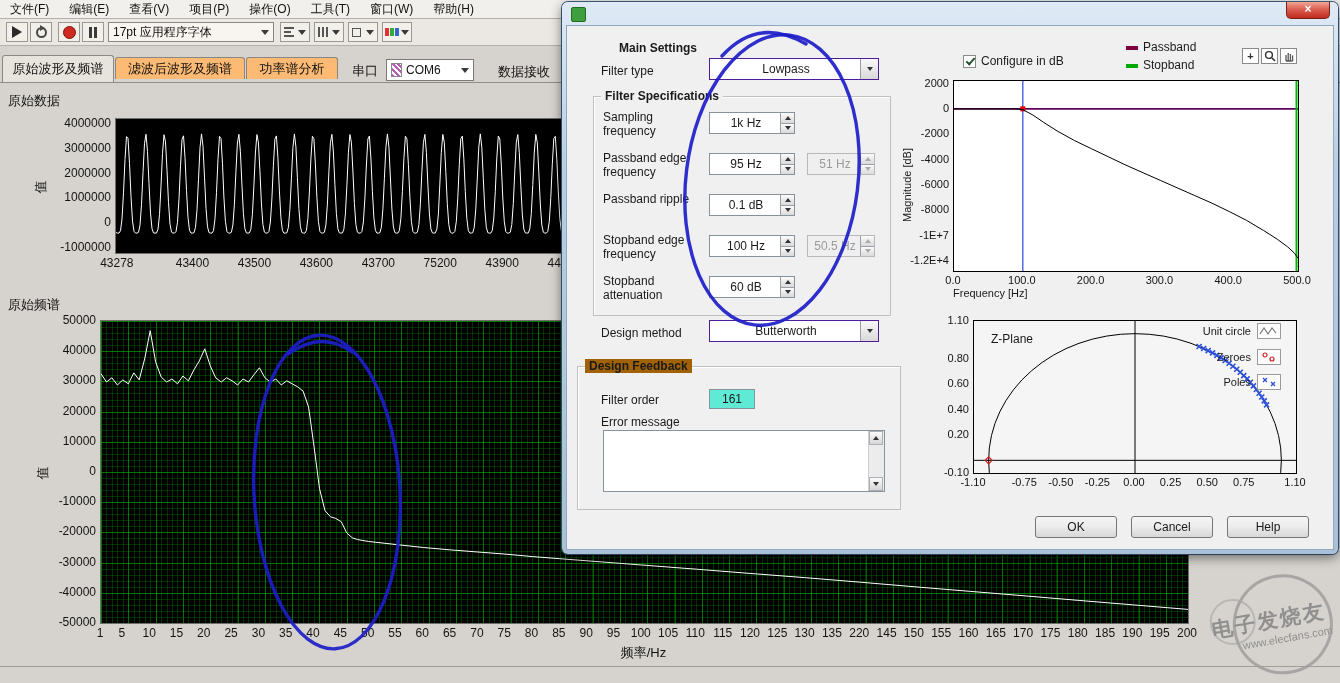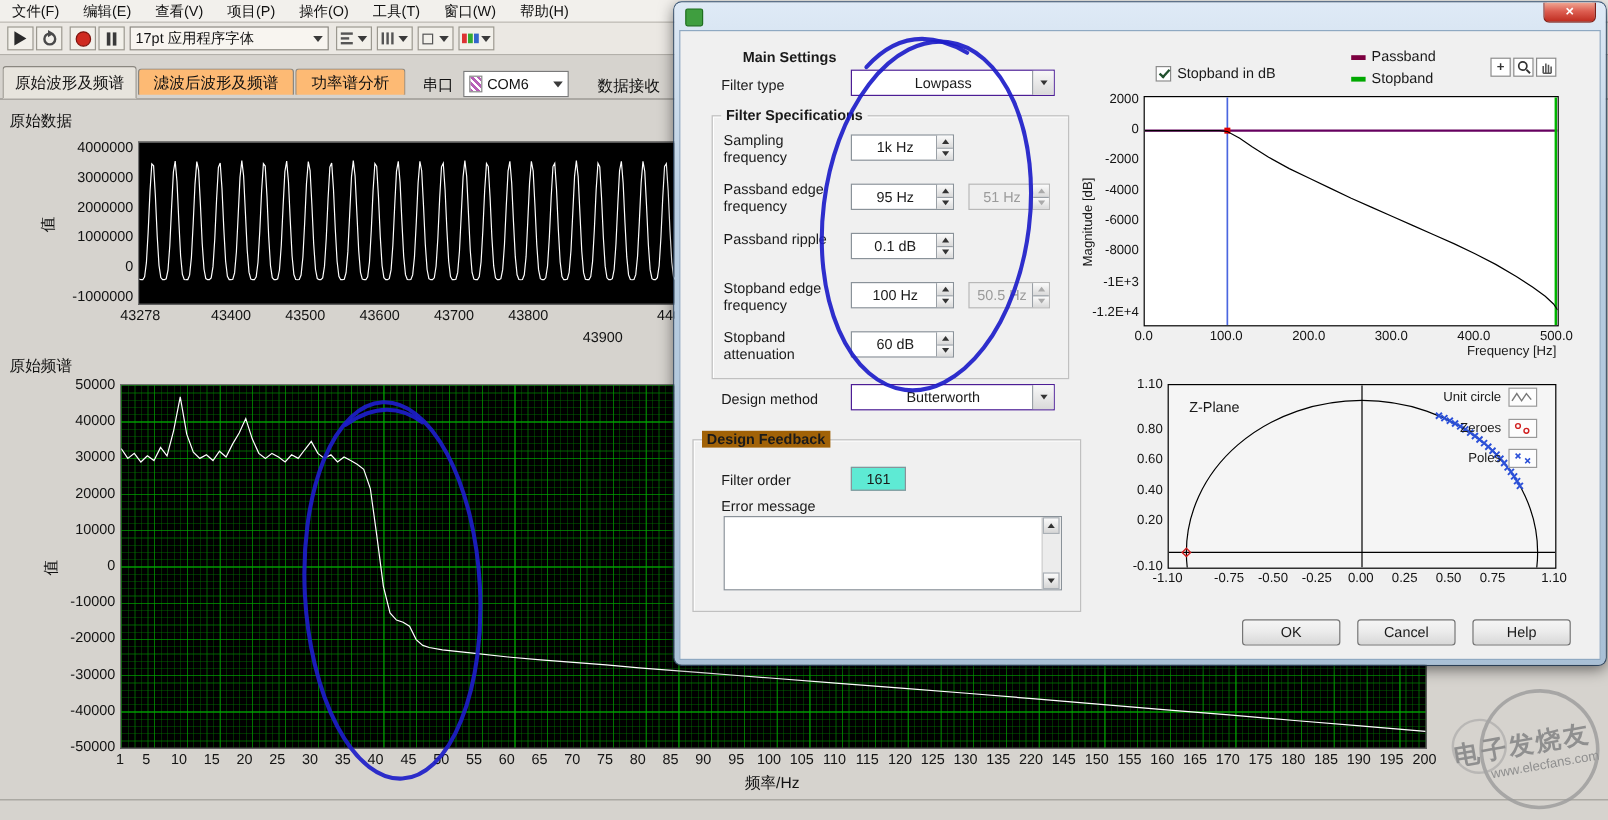--- a/index.html
+++ b/index.html
@@ -118,21 +118,21 @@
   #lbl-mag{left:414px;top:28px;}
   .chip{position:absolute;width:12px;height:4px;}
   #chip-pass{left:559px;top:20px;background:#7c0040;}
   #chip-stop{left:559px;top:38px;background:#00a800;}
   #lbl-pass{left:576px;top:14px;} #lbl-stop{left:576px;top:32px;}
   .pal{position:absolute;width:17px;height:16px;background:#fff;border:1px solid #8a8a8a;box-sizing:border-box;
        display:flex;align-items:center;justify-content:center;font-size:11px;font-weight:bold;color:#333;cursor:pointer;}
   #pal-cross{left:675px;top:22px;} #pal-zoom{left:694px;top:22px;} #pal-hand{left:713px;top:22px;}
   #mag-plot{position:absolute;left:386px;top:54px;width:344px;height:190px;background:#fff;border:1px solid #000;box-sizing:content-box;}
   #mag-ylabel{position:absolute;left:334px;top:196px;font-size:11px;transform:rotate(-90deg);transform-origin:0 0;white-space:nowrap;}
-  #mag-xlabel{position:absolute;left:386px;top:261px;width:344px;text-align:right;font-size:11px;}
+  #mag-xlabel{position:absolute;left:386px;top:261px;width:344px;text-align:left;font-size:11px;}
   #z-plot{position:absolute;left:406px;top:294px;width:322px;height:152px;background:#f5f5f5;border:1px solid #000;}
   #z-title{left:424px;top:306px;}
   .zlbl{position:absolute;left:558px;width:126px;text-align:right;font-size:11px;z-index:3;}
   #lbl-zunit{top:299px;} #lbl-zzero{top:325px;} #lbl-zpole{top:350px;}
   .zlg{position:absolute;left:690px;width:24px;height:16px;background:#fdfdfd;border:1px solid #9a9a9a;box-sizing:border-box;z-index:3;cursor:pointer;}
   #icon-zunit{top:297px;} #icon-zzero{top:323px;} #icon-zpole{top:348px;}
   .btn{position:absolute;top:490px;width:82px;height:22px;border:1px solid #757575;border-radius:3px;
        background:linear-gradient(#f5f5f5,#ececec 45%,#d8d8d8);font-size:12px;text-align:center;line-height:20px;cursor:pointer;box-sizing:border-box;}
   #btn-ok{left:468px;} #btn-cancel{left:564px;} #btn-help{left:660px;}
   
@@ -242,22 +242,22 @@
       </svg>
     </div>
   <div id="spec-xlabel">频率/Hz</div>
 
   <div id="win-bottom"></div>
 <span class="tick xtick" style="left: 116.859px; top: 256px;">43278</span>
     <span class="tick xtick" style="left: 192.45px; top: 256px;">43400</span>
     <span class="tick xtick" style="left: 254.409px; top: 256px;">43500</span>
     <span class="tick xtick" style="left: 316.369px; top: 256px;">43600</span>
     <span class="tick xtick" style="left: 378.329px; top: 256px;">43700</span>
-    <span class="tick xtick" style="left: 440.288px; top: 256px;">43800</span>
-    <span class="tick xtick" style="left: 502.248px; top: 274px;">43900</span>
+    <span class="tick xtick" style="left: 440.288px; top: 256px;">75200</span>
+    <span class="tick xtick" style="left: 502.248px; top: 256px;">43900</span>
     <span class="tick xtick" style="left: 564.207px; top: 256px;">44000</span>
     <span class="tick ytick" style="left: 39px; top: 122.963px;">4000000</span>
     <span class="tick ytick" style="left: 39px; top: 147.778px;">3000000</span>
     <span class="tick ytick" style="left: 39px; top: 172.593px;">2000000</span>
     <span class="tick ytick" style="left: 39px; top: 197.407px;">1000000</span>
     <span class="tick ytick" style="left: 39px; top: 222.222px;">0</span>
     <span class="tick ytick" style="left: 39px; top: 247.037px;">-1000000</span>
     <span class="tick xtick" style="left: 100px; top: 626px;">1</span>
     <span class="tick xtick" style="left: 121.849px; top: 626px;">5</span>
     <span class="tick xtick" style="left: 149.161px; top: 626px;">10</span>
@@ -435,21 +435,21 @@
         <span class="sb-btn up">
             <span class="tri-up"></span>
           </span>
         <span class="sb-btn down">
             <span class="tri-down"></span>
           </span>
       </span>
     </div>
 
     <div id="cb-mag"></div>
-    <div class="dlg-label" id="lbl-mag">Stopband in dB</div>
+    <div class="dlg-label" id="lbl-mag">Configure in dB</div>
 
     <span class="chip" id="chip-pass"></span>
     <div class="dlg-label" id="lbl-pass">Passband</div>
     <span class="chip" id="chip-stop"></span>
     <div class="dlg-label" id="lbl-stop">Stopband</div>
 
     <div class="pal" id="pal-cross">+</div>
     <div class="pal" id="pal-zoom">
         <svg width="12" height="12">
           <circle cx="5" cy="5" r="3.4" fill="none" stroke="#333" stroke-width="1.4"></circle>
@@ -525,21 +525,21 @@
       <span class="tick xtick" style="left: 523.6px; top: 248px;">200.0</span>
       <span class="tick xtick" style="left: 592.4px; top: 248px;">300.0</span>
       <span class="tick xtick" style="left: 661.2px; top: 248px;">400.0</span>
       <span class="tick xtick" style="left: 730px; top: 248px;">500.0</span>
       <span class="tick ytick" style="left: 310px; top: 56.5333px;">2000</span>
       <span class="tick ytick" style="left: 310px; top: 81.8667px;">0</span>
       <span class="tick ytick" style="left: 310px; top: 107.2px;">-2000</span>
       <span class="tick ytick" style="left: 310px; top: 132.533px;">-4000</span>
       <span class="tick ytick" style="left: 310px; top: 157.867px;">-6000</span>
       <span class="tick ytick" style="left: 310px; top: 183.2px;">-8000</span>
-      <span class="tick ytick" style="left: 310px; top: 208.533px;">-1E+3</span>
+      <span class="tick ytick" style="left: 310px; top: 208.533px;">-1E+7</span>
       <span class="tick ytick" style="left: 310px; top: 233.867px;">-1.2E+4</span>
       <span class="tick xtick" style="left: 406px; top: 450px;">-1.10</span>
       <span class="tick xtick" style="left: 457.227px; top: 450px;">-0.75</span>
       <span class="tick xtick" style="left: 493.818px; top: 450px;">-0.50</span>
       <span class="tick xtick" style="left: 530.409px; top: 450px;">-0.25</span>
       <span class="tick xtick" style="left: 567px; top: 450px;">0.00</span>
       <span class="tick xtick" style="left: 603.591px; top: 450px;">0.25</span>
       <span class="tick xtick" style="left: 640.182px; top: 450px;">0.50</span>
       <span class="tick xtick" style="left: 676.773px; top: 450px;">0.75</span>
       <span class="tick xtick" style="left: 728px; top: 450px;">1.10</span>

